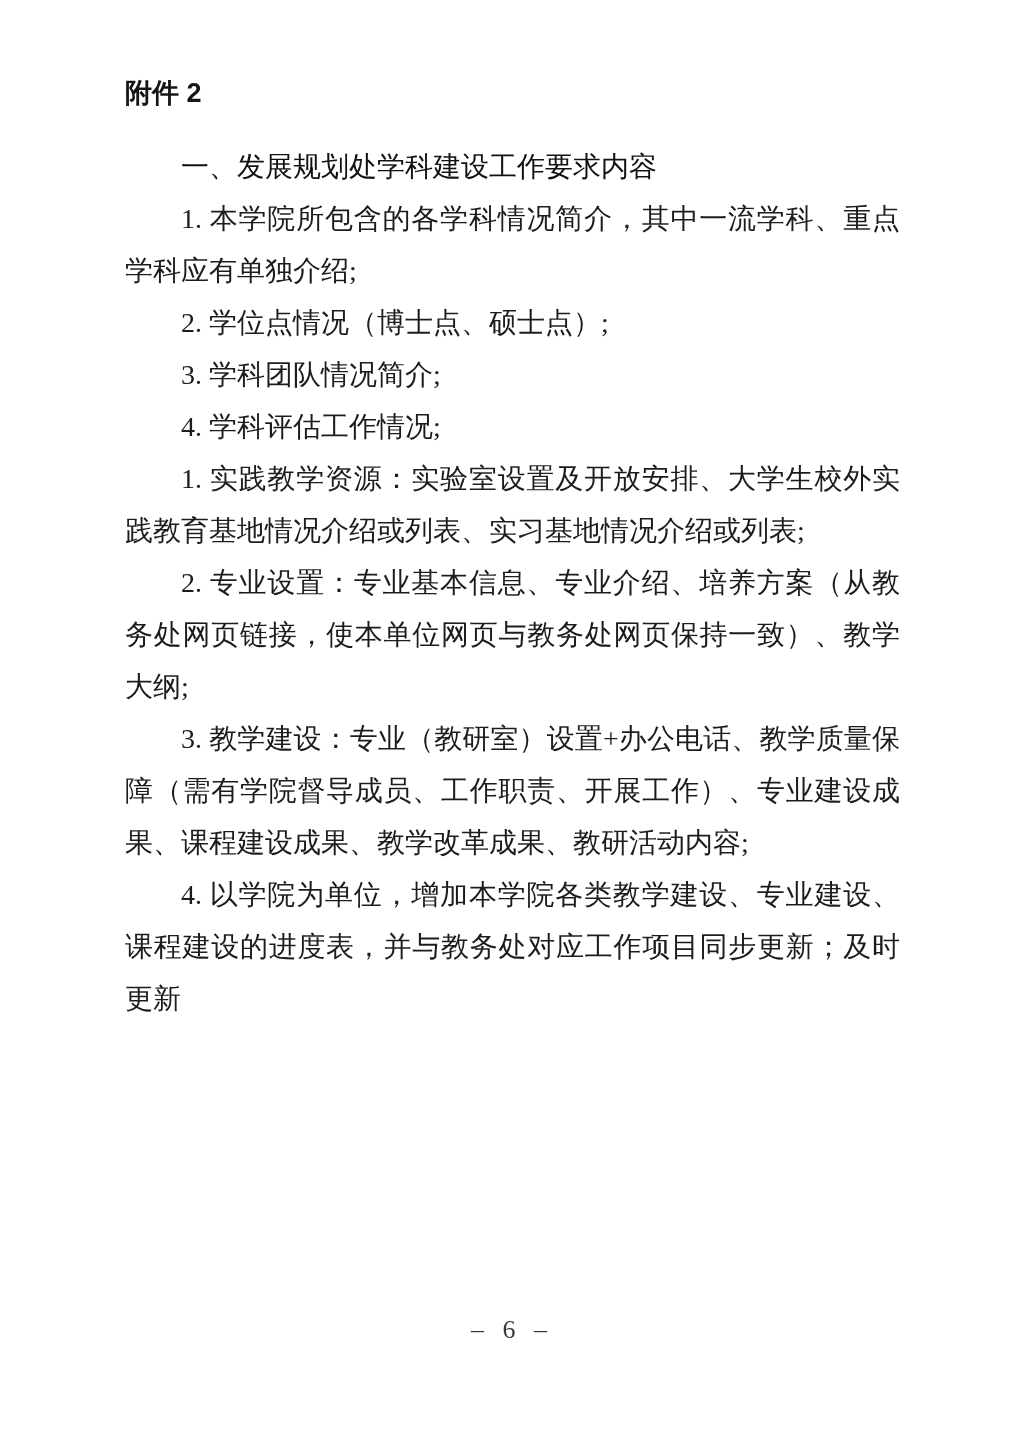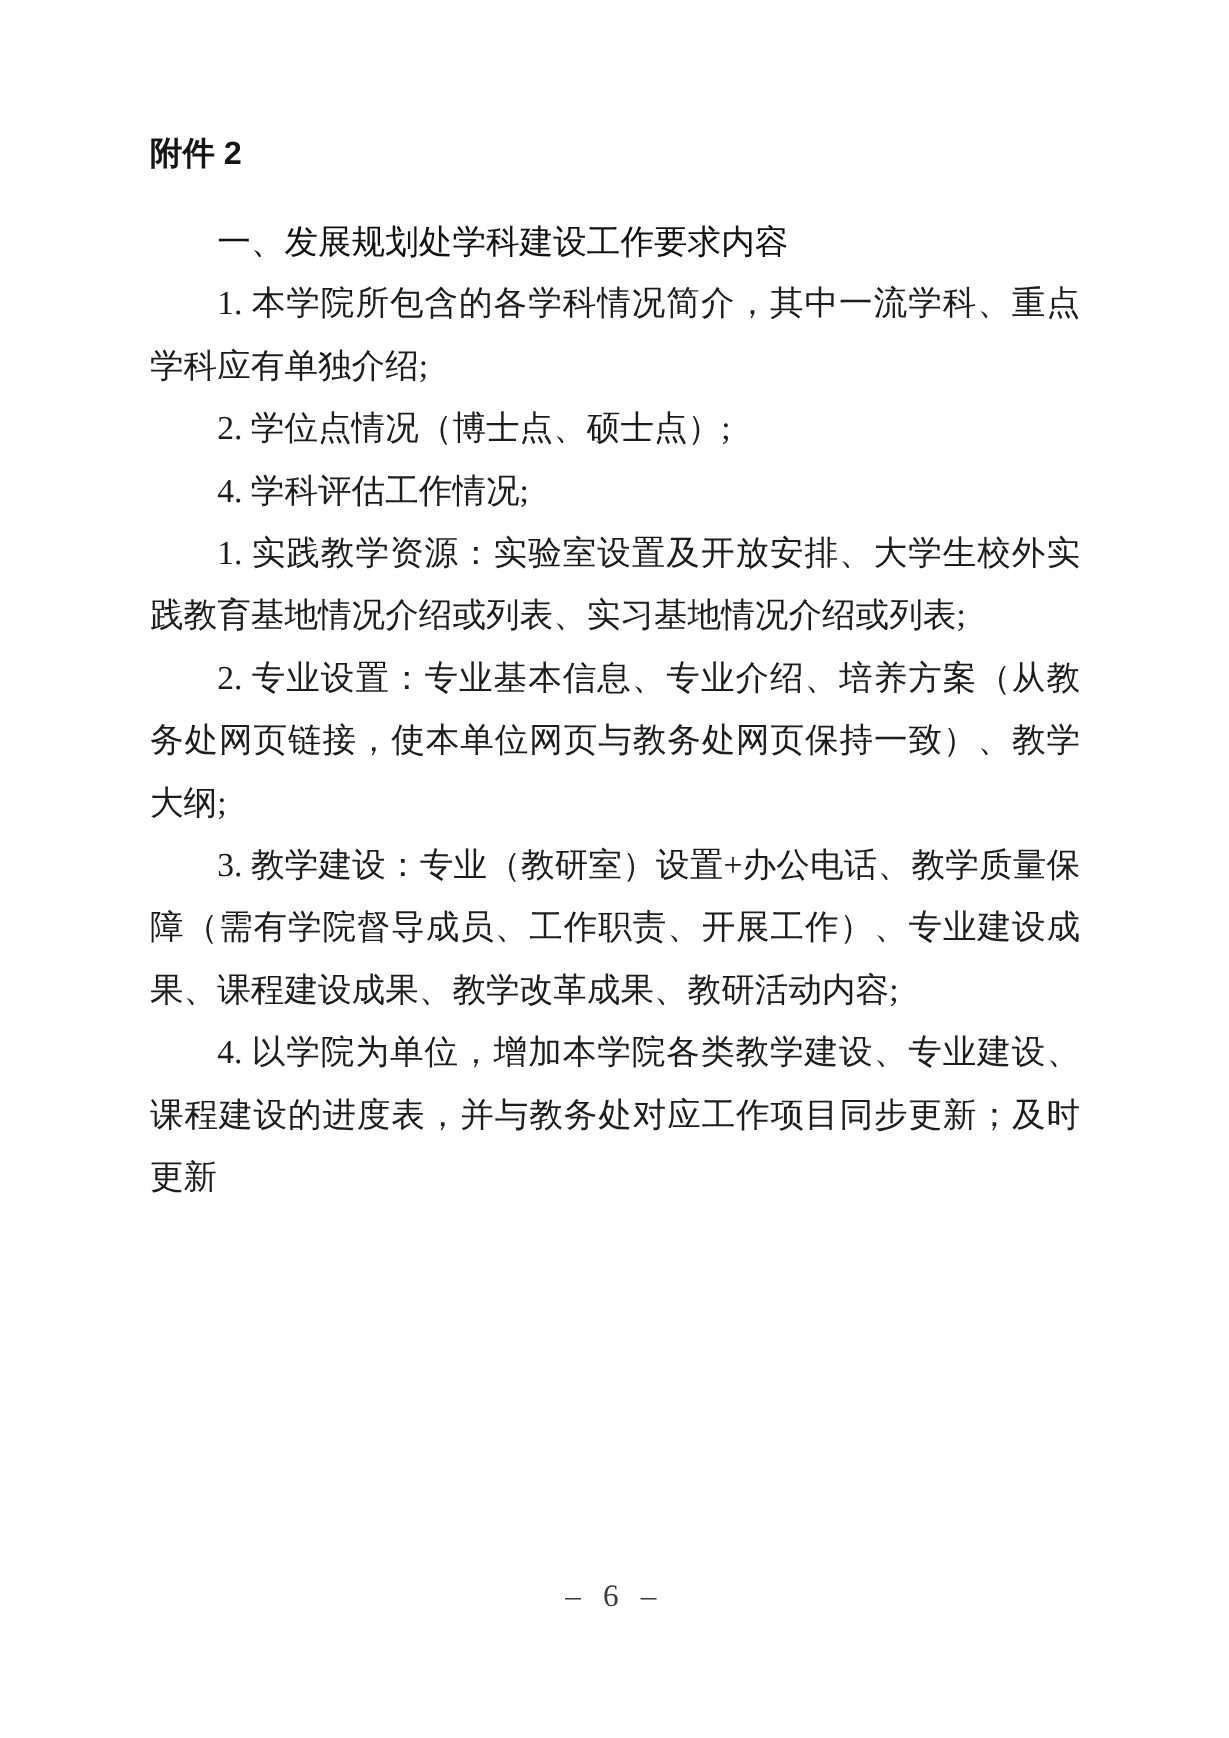--- a/index.html
+++ b/index.html
@@ -8,21 +8,21 @@
     background: #ffffff;
   }
   .page {
     position: relative;
     width: 1024px;
     height: 1448px;
     margin: 0 auto;
     background: #ffffff;
     color: #1c1c1c;
     box-sizing: border-box;
-    padding: 111px 124px 0 125px;
+    padding: 76px 124px 0 125px;
     font-family: "Liberation Serif", "DejaVu Serif", serif;
     overflow: hidden;
   }
   .attachment-label {
     font-family: "Liberation Sans", "DejaVu Sans", sans-serif;
     font-weight: 700;
     font-size: 27px;
     line-height: 34px;
     color: #151515;
   }
@@ -78,20 +78,21 @@
 
 
   <div class="body-block">
 
     <h2 class="section-heading">一、发展规划处学科建设工作要求内容</h2>
 
     <p class="para">1. 本学院所包含的各学科情况简介，其中一流学科、重点学科应有单独介绍;</p>
 
     <p class="para">2. 学位点情况（博士点、硕士点）;</p>
 
+    <p class="para">3. 学科团队情况简介;</p>
 
     <p class="para">4. 学科评估工作情况;</p>
 
 
 
     <p class="para">1. 实践教学资源：实验室设置及开放安排、大学生校外实践教育基地情况介绍或列表、实习基地情况介绍或列表;</p>
 
     <p class="para">2. 专业设置：专业基本信息、专业介绍、培养方案（从教务处网页链接，使本单位网页与教务处网页保持一致）、教学大纲;</p>
 
     <p class="para">3. 教学建设：专业（教研室）设置+办公电话、教学质量保障（需有学院督导成员、工作职责、开展工作）、专业建设成果、课程建设成果、教学改革成果、教研活动内容;</p>

